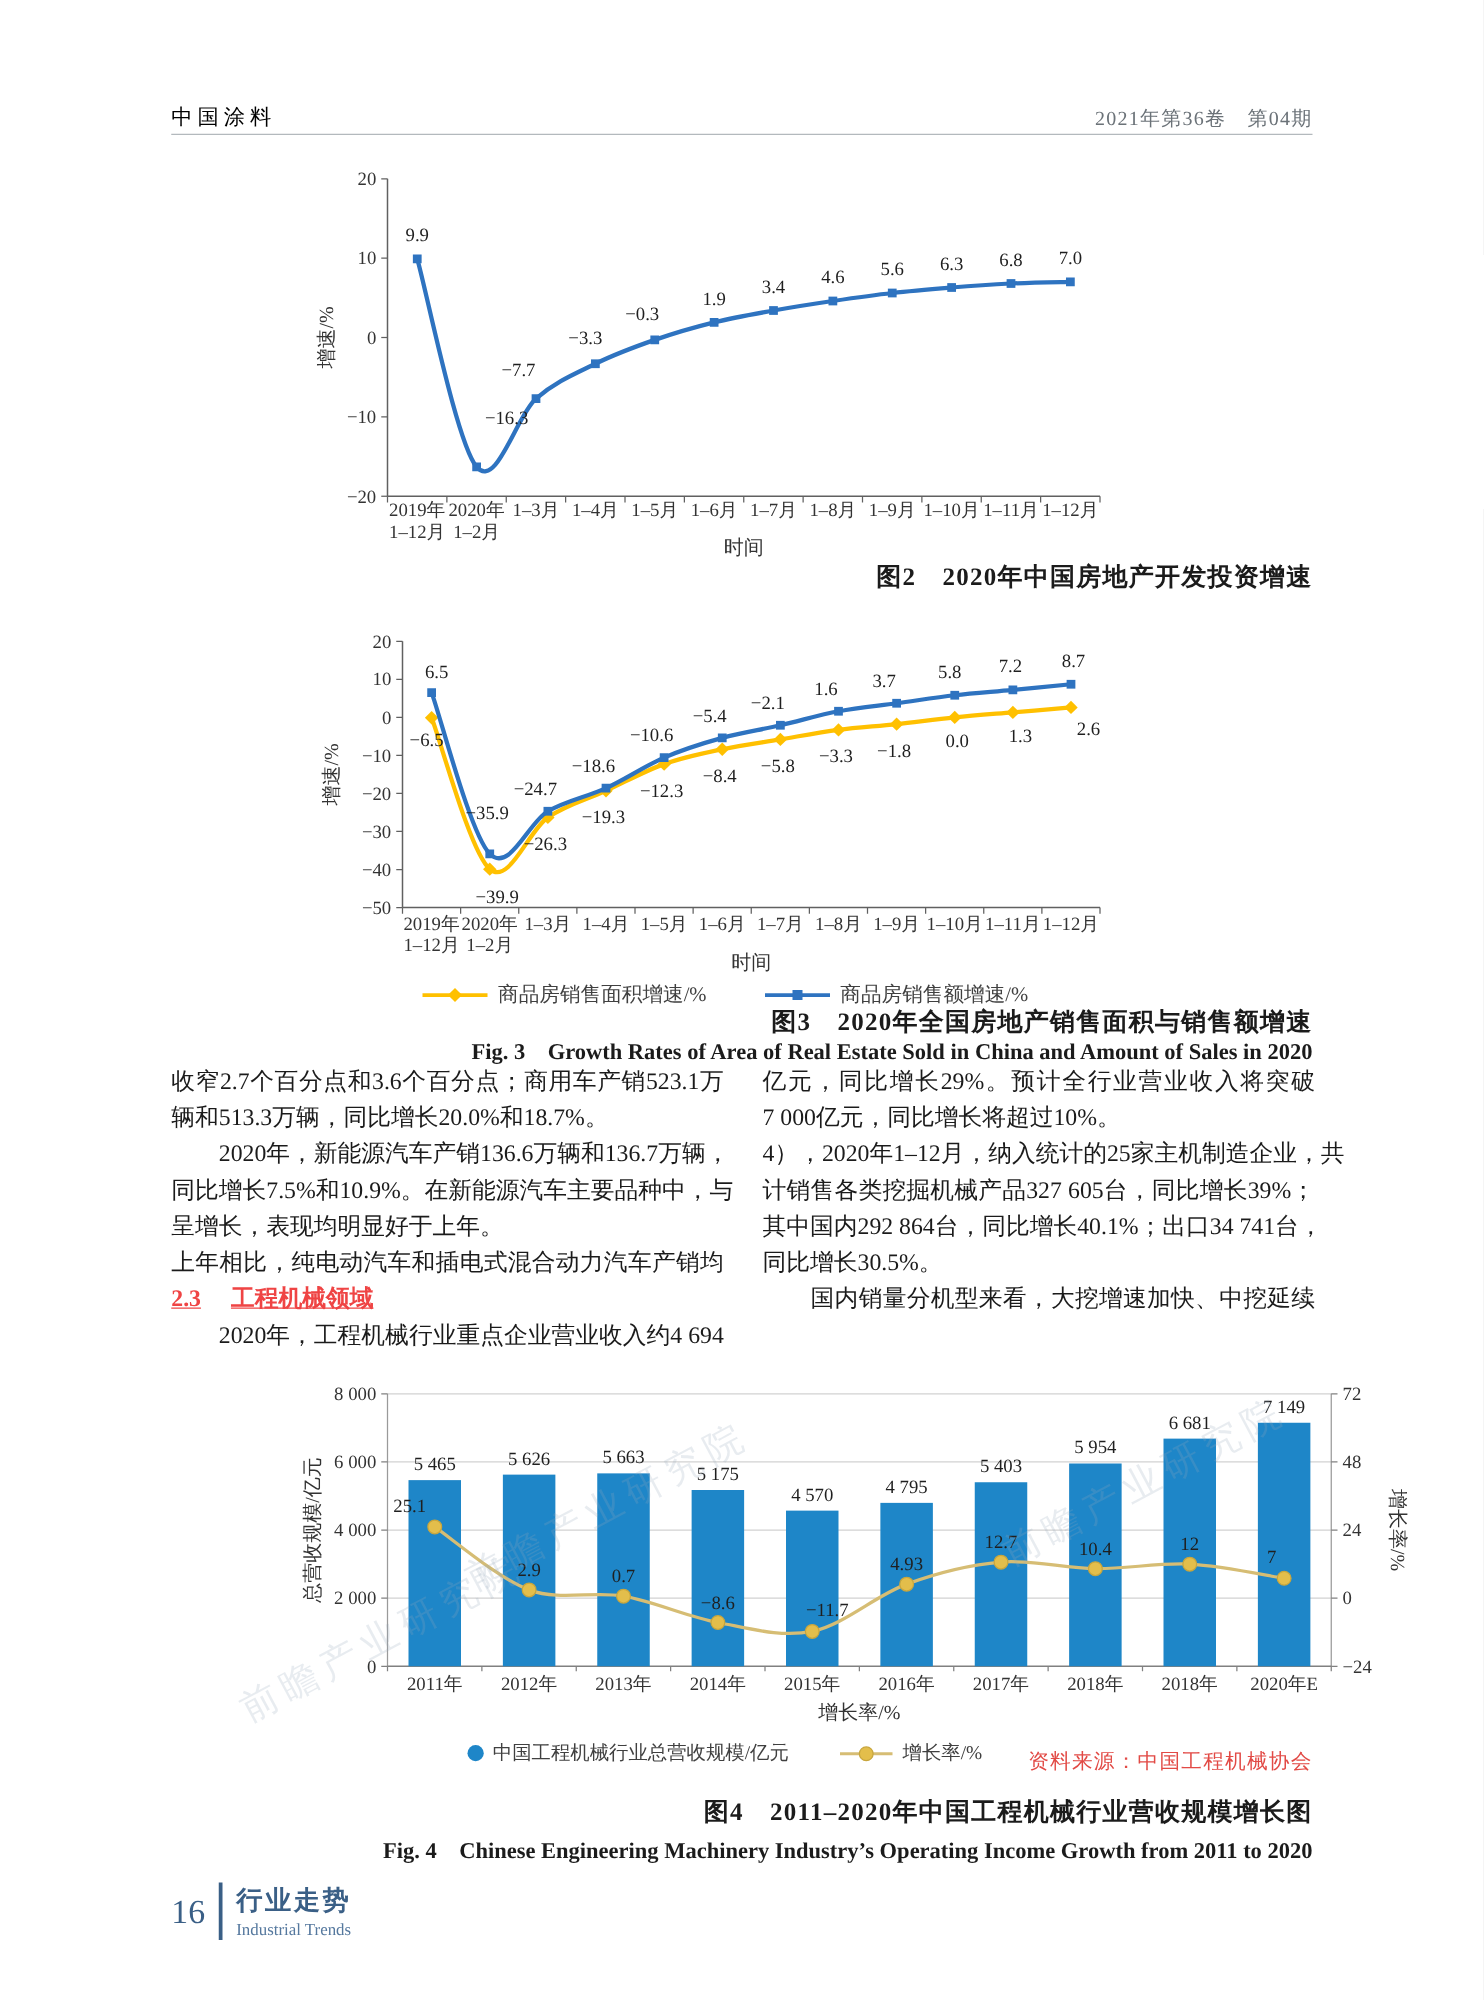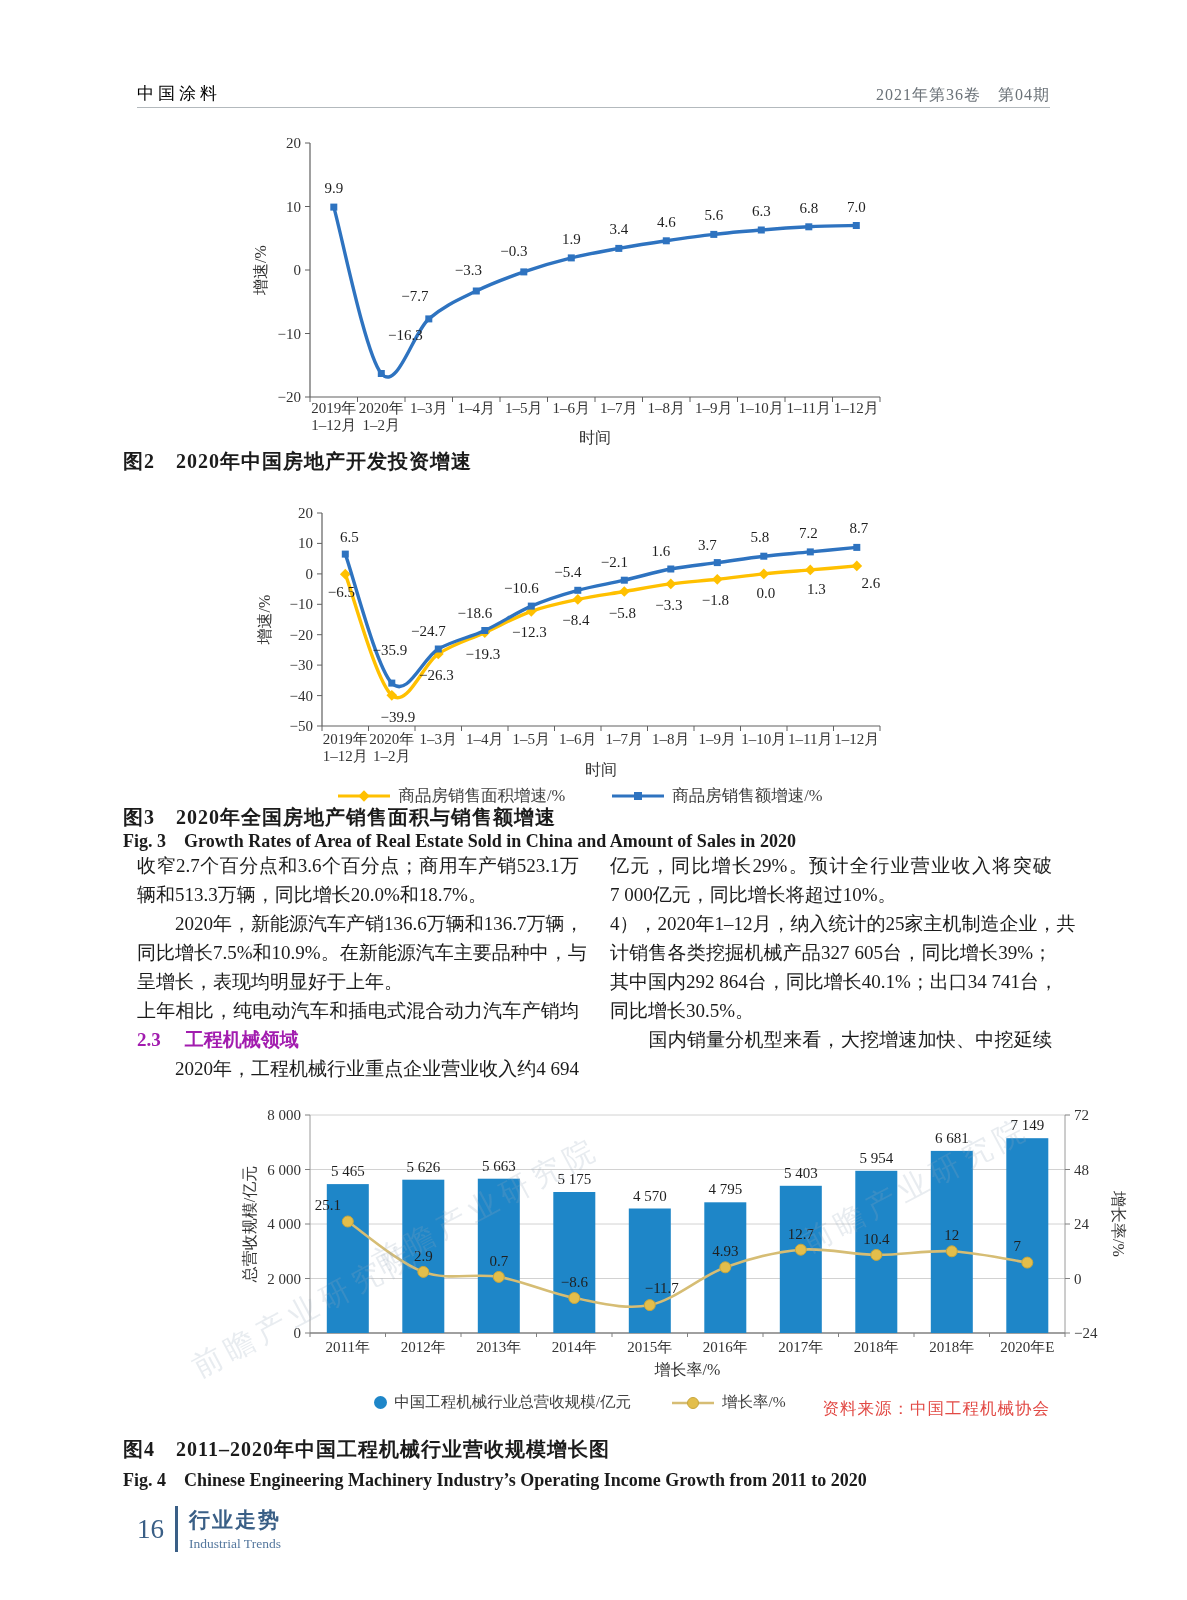--- a/index.html
+++ b/index.html
@@ -7,29 +7,29 @@
         font-family:"Liberation Serif","DejaVu Serif",serif;color:#1b1b1b;margin:0 auto;}
   .abs{position:absolute;}
   .hdr-left{left:137px;top:82px;font-size:17px;color:#000000;letter-spacing:4px;}
   .hdr-right{right:137px;top:85px;font-size:16px;color:#6B7278;letter-spacing:1px;}
   .hdr-rule{left:137px;top:107px;width:913px;height:1px;background:#b3b9bd;}
   .chart{position:absolute;}
   .chart svg text{font-family:"Liberation Serif","DejaVu Serif",serif;}
   .tick{font-size:15px;fill:#333;}
   .dlab{font-size:15px;fill:#1f1f1f;}
   .atitle{font-size:16px;fill:#333;}
-  .cap{left:123px;width:913px;text-align:left;font-weight:bold;}
+  .cap{left:137px;width:913px;text-align:right;font-weight:bold;}
   .cap.zh{font-size:20px;letter-spacing:1px;}
   .cap.en{font-size:18px;}
   .legendrow{display:flex;justify-content:center;align-items:center;}
   .litem{display:flex;align-items:center;gap:7px;font-size:16.5px;color:#404040;white-space:nowrap;}
   .col{width:442px;font-size:19px;line-height:29px;}
   .tline{white-space:nowrap;text-align:justify;text-align-last:justify;height:29px;overflow:visible;}
   .tline.pend{text-align-last:auto;}
-  .heading{height:29px;line-height:29px;color:#a21caf;font-weight:bold;}
+  .heading{height:29px;line-height:29px;color:#ef4444;font-weight:bold;text-decoration:underline;}
   .heading .hnum{margin-right:24px;}
   .dot{display:inline-block;width:13px;height:13px;border-radius:50%;background:#1E86C8;}
   .source{font-size:16.5px;color:#E24A45;letter-spacing:1px;}
   .footer{left:137px;top:1506px;display:flex;align-items:center;gap:11px;}
   .pageno{font-size:27px;color:#3A5F86;}
   .fbar{width:3px;height:46px;background:#3A5F86;}
   .fzh{font-size:21px;font-weight:bold;color:#3A5F86;letter-spacing:2px;
        font-family:"Liberation Sans","DejaVu Sans",sans-serif;}
   .fen{font-size:13.5px;color:#55789E;margin-top:2px;}
   .wm{position:absolute;font-size:30px;color:rgba(150,168,185,0.22);white-space:nowrap;

